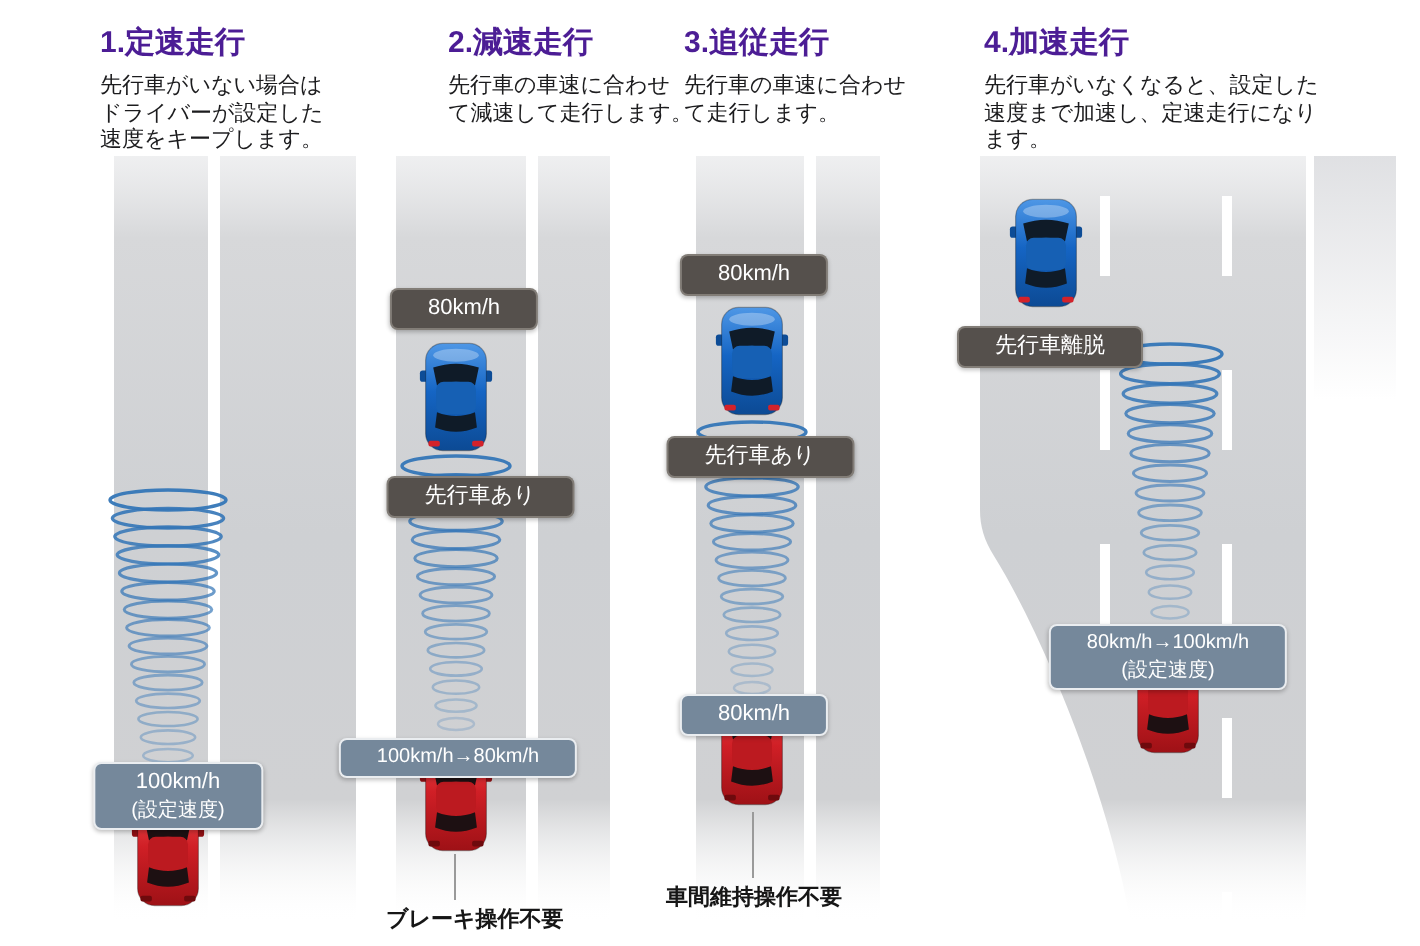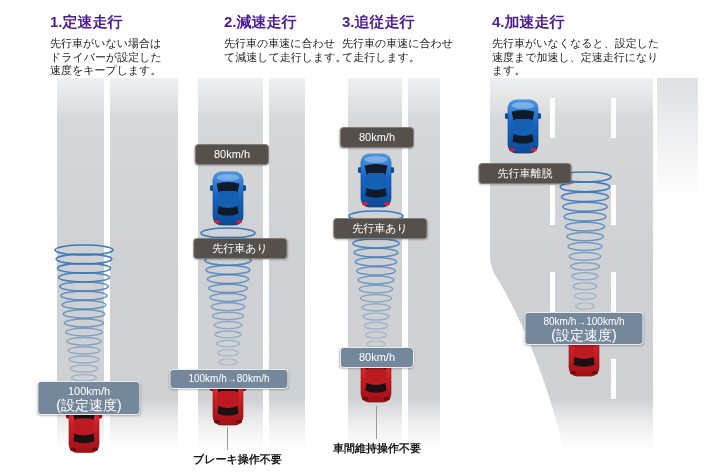--- a/index.html
+++ b/index.html
@@ -16,21 +16,21 @@
     margin:0;font-size:11px;line-height:13.5px;color:#1c1c1e;white-space:pre-line;
   }
   .lbl{
     position:absolute;transform:translateX(-50%);color:#fff;font-size:11px;line-height:15px;
     text-align:center;border-radius:4px;padding:2px 18px;white-space:nowrap;box-sizing:border-box;
     box-shadow:0 1px 2px rgba(0,0,0,.25);
   }
   .lbl-dark{background:#55504c;border:1px solid rgba(135,130,124,.9);}
   .lbl-blue{background:#75889b;border:1px solid rgba(255,255,255,.85);margin-top:30px;}
   .lbl-sm{font-size:10px;line-height:14px;}
-  .lbl .sub{display:block;font-size:14px;line-height:13px;}
+  .lbl .sub{display:block;font-size:10px;line-height:13px;}
   .note{
     position:absolute;font-size:11px;font-weight:600;color:#161616;white-space:nowrap;
   }
   .note-line{position:absolute;width:1px;background:#9a9a9a;}
 </style>
 </head>
 <body>
 
 <div class="stage">
 

